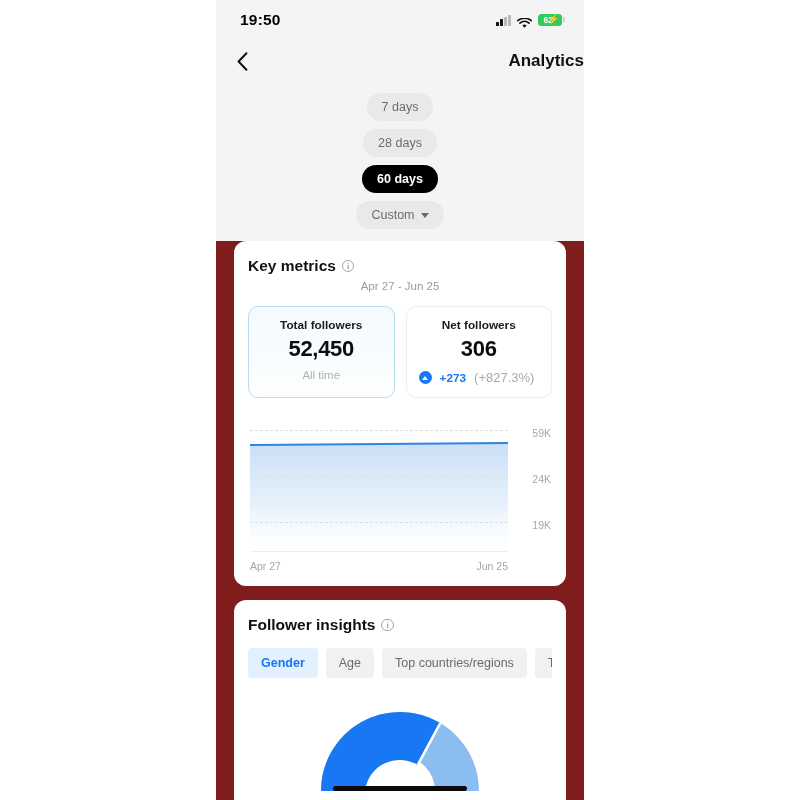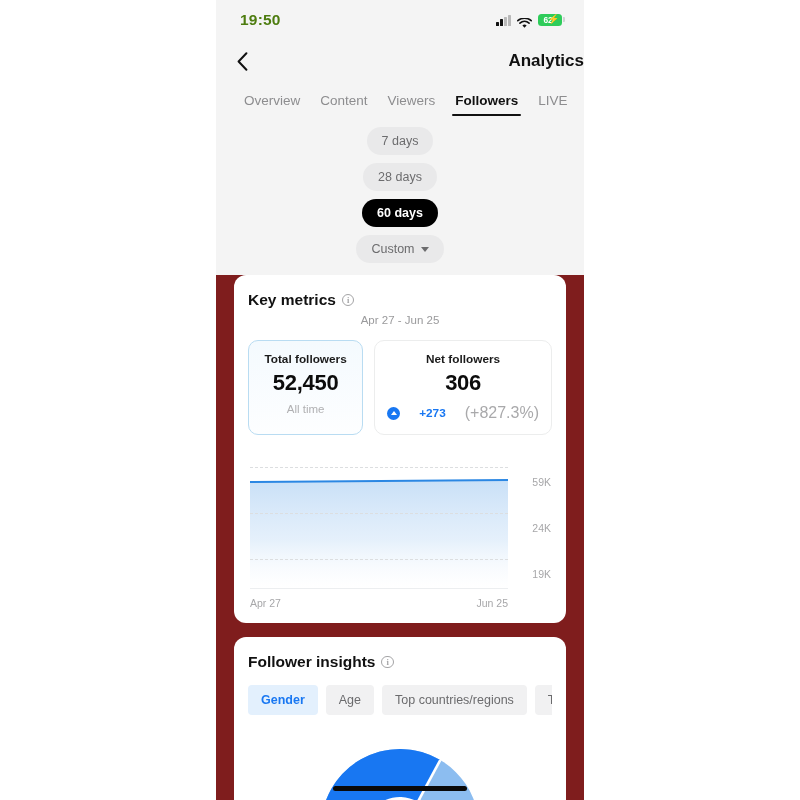--- a/index.html
+++ b/index.html
@@ -27,21 +27,21 @@
     height: 40px;
     background: #f4f4f4;
     display: flex;
     align-items: center;
     justify-content: space-between;
     padding: 0 22px 0 22px;
   }
   .status-time {
     font-size: 15.5px;
     font-weight: bold;
-    color: #4d7c0f;
+    color: #000000;
     letter-spacing: .2px;
     padding-left: 2px;
   }
   .status-icons { display: flex; align-items: center; gap: 6px; }
   .cellular { display: flex; align-items: flex-end; gap: 1.5px; height: 11px; }
   .cellular i { width: 2.6px; background: #111; border-radius: .6px; display: block; }
   .cellular i:nth-child(1) { height: 4px; }
   .cellular i:nth-child(2) { height: 6.5px; }
   .cellular i:nth-child(3) { height: 9px; background: #b9b9b9; }
   .cellular i:nth-child(4) { height: 11px; background: #b9b9b9; }
@@ -159,40 +159,40 @@
     background: #fff;
     min-height: 86px;
   }
   .tile.selected {
     border-color: #b9dcf2;
     background: linear-gradient(180deg,#f4fafe 0%, #fdfeff 100%);
   }
   .tile-label { font-size: 11.8px; color: #1b1b1b; font-weight: 600; }
   .tile-value { font-size: 22px; font-weight: bold; color: #0c0c0c; margin-top: 4px; letter-spacing: -.3px; }
   .tile-sub { font-size: 11.5px; color: #b0b0b2; margin-top: 7px; }
-  .delta-row { display: flex; align-items: center; gap: 19px; margin-top: 8px; }
+  .delta-row { display: flex; align-items: center; gap: 8px; margin-top: 8px; }
   .delta-circle {
     width: 13px; height: 13px; border-radius: 50%;
     background: #1877f2;
     display: flex; align-items: center; justify-content: center;
     flex: 0 0 auto;
   }
   .delta-arrow {
     width: 0; height: 0;
     border-left: 3.2px solid transparent;
     border-right: 3.2px solid transparent;
     border-bottom: 4.2px solid #fff;
   }
   .delta-main { font-size: 11.8px; color: #1877f2; font-weight: 600; }
-  .delta-pct { font-size: 16px; color: #a9a9ab; }
+  .delta-pct { font-size: 13px; color: #a9a9ab; }
 
   
   .chart-wrap { margin-top: 16px; position: relative; height: 160px; }
   .chart-plot { position: absolute; left: 2px; top: 0; right: 44px; bottom: 22px; }
-  .ylabels { position: absolute; right: 0; top: 16px; bottom: 22px; width: 42px; }
+  .ylabels { position: absolute; right: 0; top: 4px; bottom: 22px; width: 42px; }
   .ylabel {
     position: absolute; right: 1px;
     font-size: 10.5px; color: #a7a7a9; line-height: 1;
   }
   .gridline {
     position: absolute; left: 0; right: 0; height: 0;
     border-top: 1px dashed #dcdee0;
   }
   .xaxis {
     position: absolute; left: 2px; right: 44px; bottom: 22px;
@@ -270,27 +270,20 @@
 
     <div class="navbar">
       <div class="back-btn">
         <svg width="11" height="19" viewBox="0 0 11 19">
           <path d="M9.4 1.2 L1.6 9.5 L9.4 17.8" stroke="#111" stroke-width="2" fill="none" stroke-linecap="round" stroke-linejoin="round"></path>
         </svg>
       </div>
       <div class="nav-title">Analytics</div>
     </div>
 
-    <div class="tabs">
-      <div class="tab">Overview</div>
-      <div class="tab">Content</div>
-      <div class="tab">Viewers</div>
-      <div class="tab active">Followers</div>
-      <div class="tab">LIVE</div>
-    </div>
 
     <div class="chips">
       <div class="chip">
         <span>7 days</span>
       </div>
       <div class="chip">
         <span>28 days</span>
       </div>
       <div class="chip active">
         <span>60 days</span>

